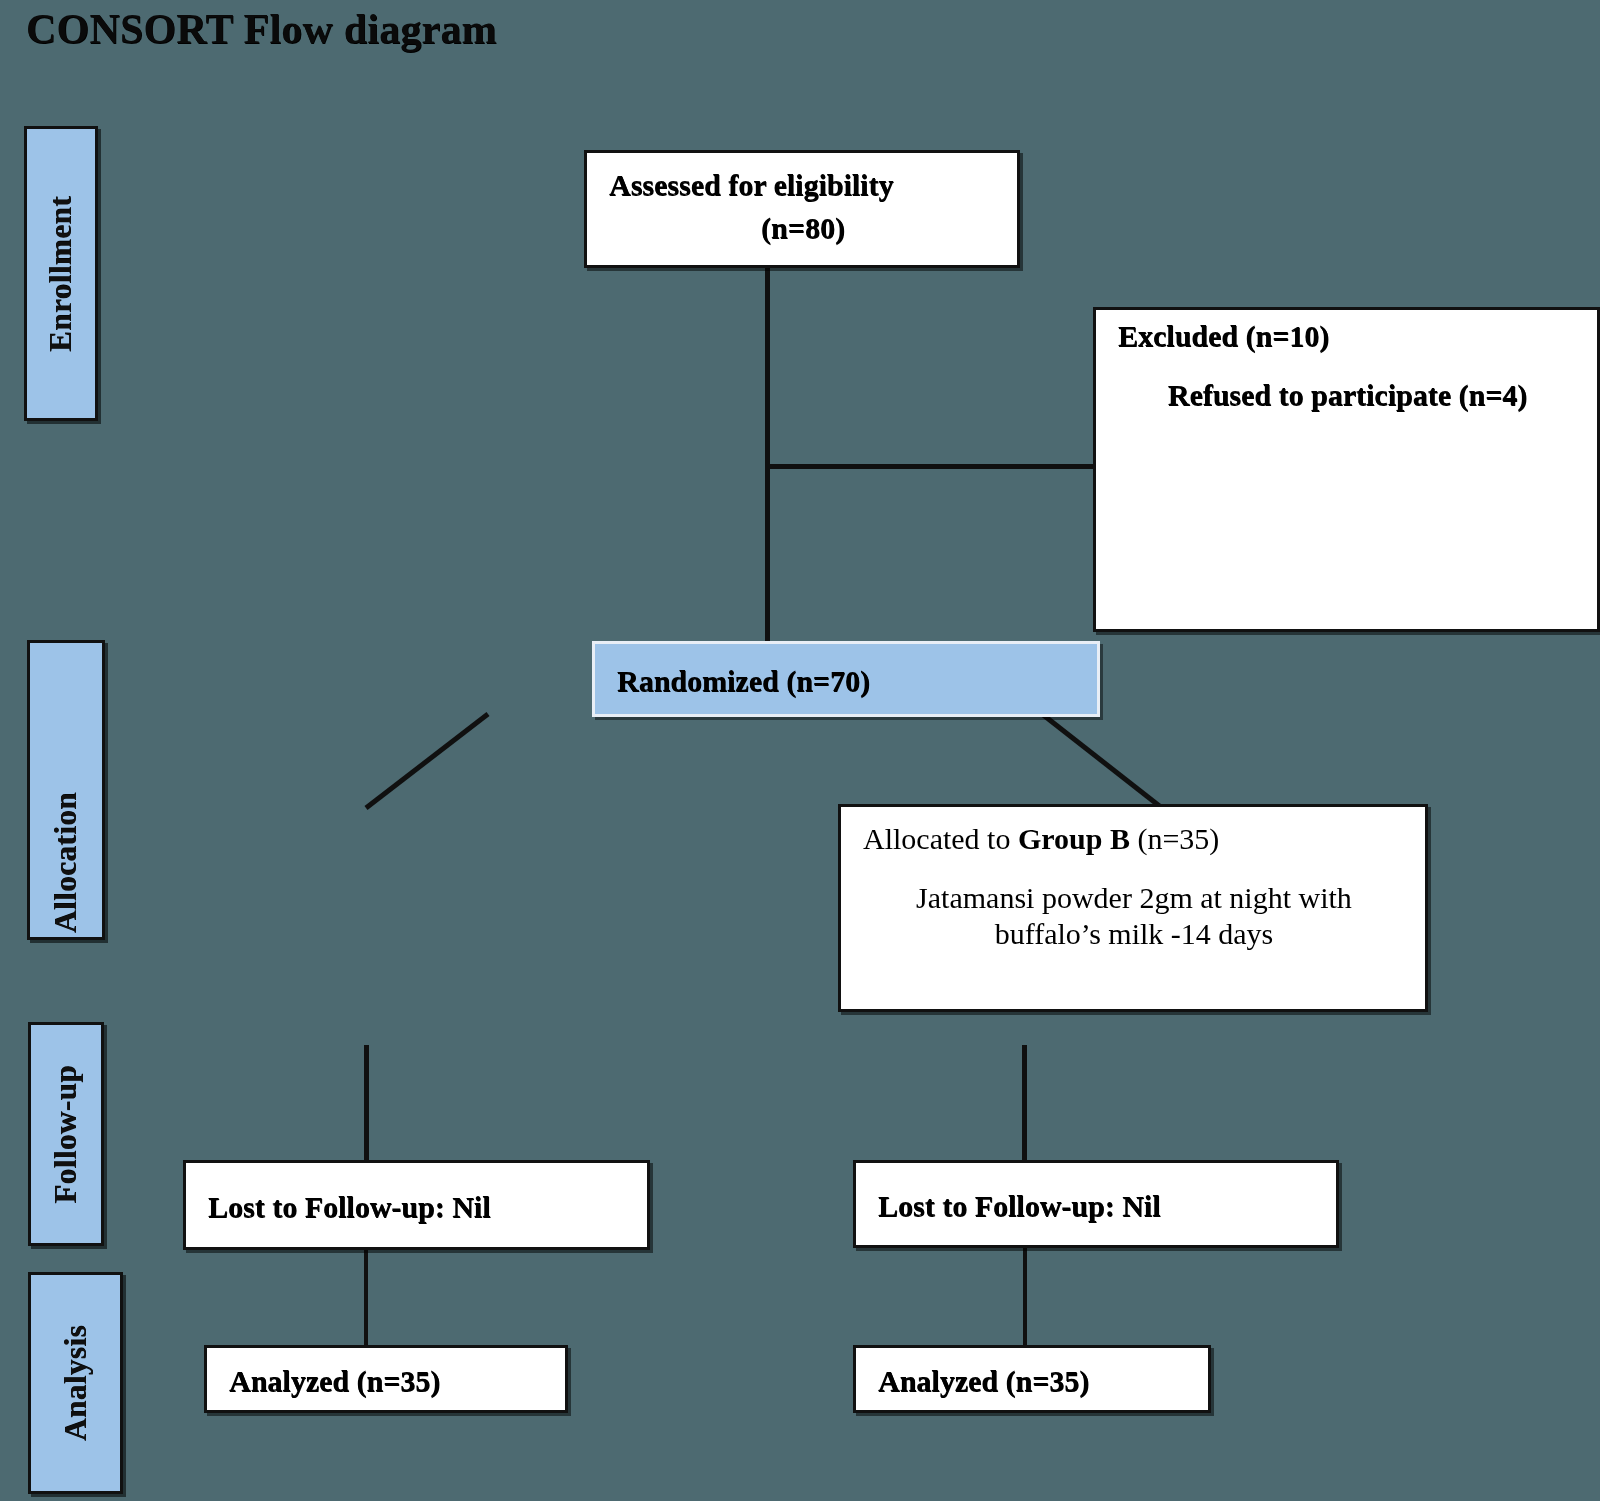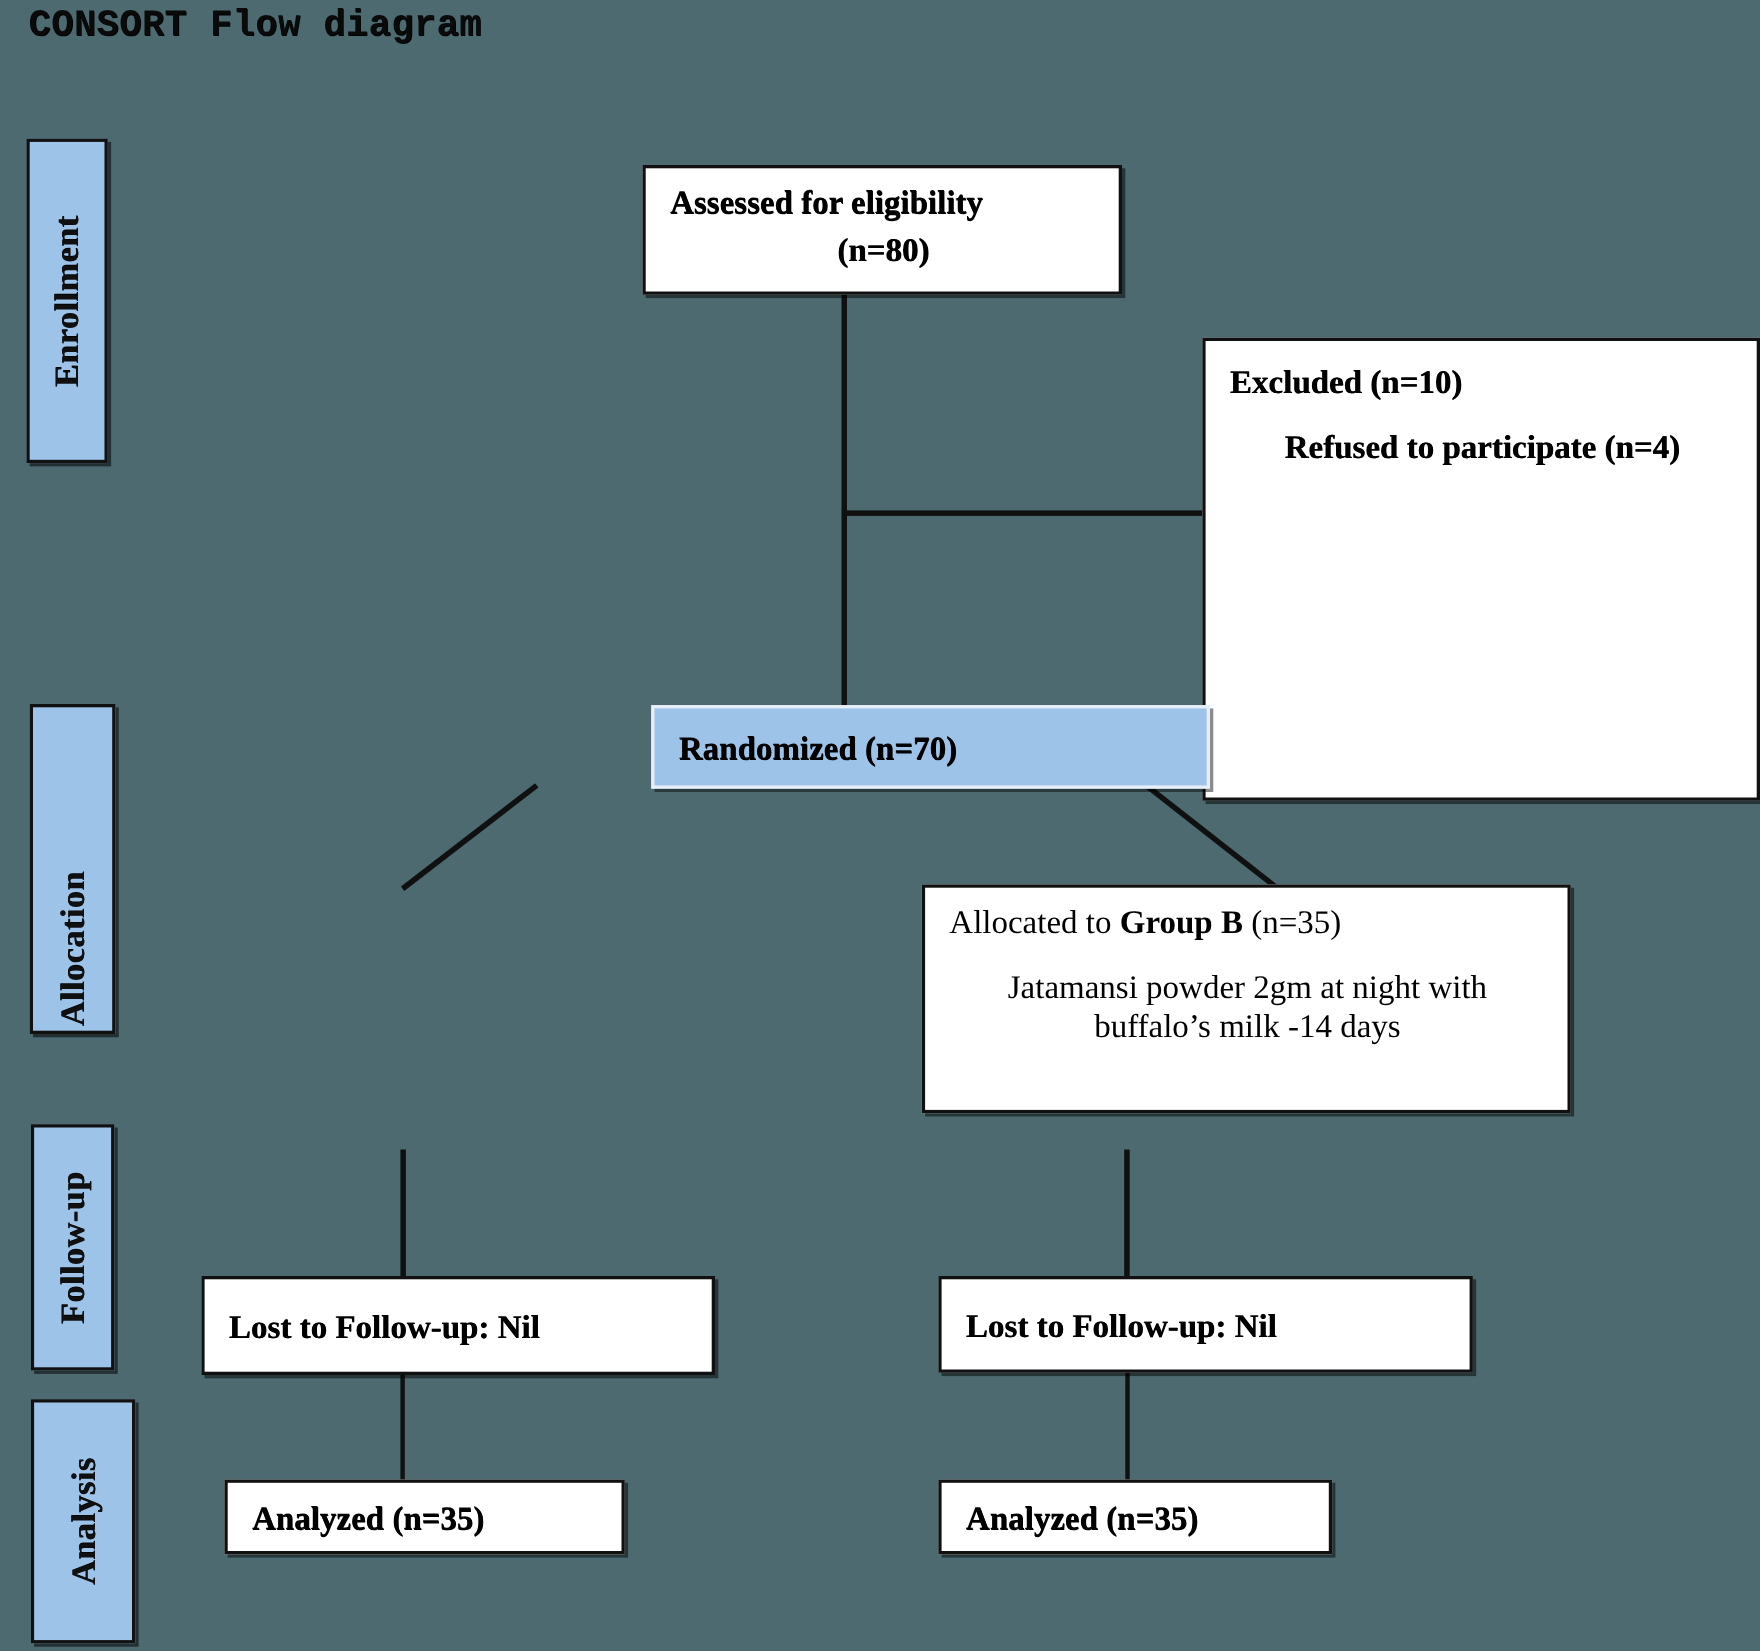--- a/index.html
+++ b/index.html
@@ -14,27 +14,26 @@
     background: #4d6a71;
     overflow: hidden;
     font-family: "Liberation Serif", "DejaVu Serif", serif;
   }
 
   
   .title {
     position: absolute;
     left: 26px;
     top: 5px;
-    font-size: 34px;
+    font-size: 42px;
     font-weight: bold;
     color: #0a0a0a;
     letter-spacing: 0.2px;
     text-shadow: 0.6px 0.6px 0 #000;
     white-space: nowrap;
-    font-family: Liberation Mono, monospace;
   }
 
   
   .stage {
     position: absolute;
     background: #9dc3e8;
     border: 3px solid #111111;
     box-shadow: 3px 3px 0 rgba(0,0,0,0.55);
     box-sizing: border-box;
     display: flex;
@@ -74,21 +73,21 @@
     line-height: 1.22;
   }
   .box p:last-child { margin-bottom: 0; text-align: center; }
 
   .b-bold   { font-weight: bold; font-size: 30px; text-shadow: 0.5px 0.5px 0 #000; }
   .b-normal { font-weight: normal; font-size: 30px; }
   .b-normal b { font-weight: bold; }
 
   
   #box-assessed { left: 584px;  top: 150px;  width: 436px; height: 118px; }
-  #box-excluded { left: 1093px; top: 307px;  width: 507px; height: 421px; padding-top: 20px; }
+  #box-excluded { left: 1093px; top: 307px;  width: 507px; height: 325px; padding-top: 8px; }
   #box-randomized {
     left: 592px; top: 641px; width: 508px; height: 76px;
     background: #9dc3e8; border: 3px solid #e8eef6;
     box-shadow: 3px 3px 0 rgba(0,0,0,0.45);
     display: flex; align-items: center; padding-left: 22px;
   }
   #box-alloc-a   { left: 183px;  top: 804px;  width: 475px; height: 243px; }
   #box-alloc-b   { left: 838px;  top: 804px;  width: 590px; height: 208px; }
   #box-lost-a    { left: 183px;  top: 1160px; width: 467px; height: 90px; display:flex; align-items:center; }
   #box-lost-b    { left: 853px;  top: 1160px; width: 486px; height: 88px; display:flex; align-items:center; }

